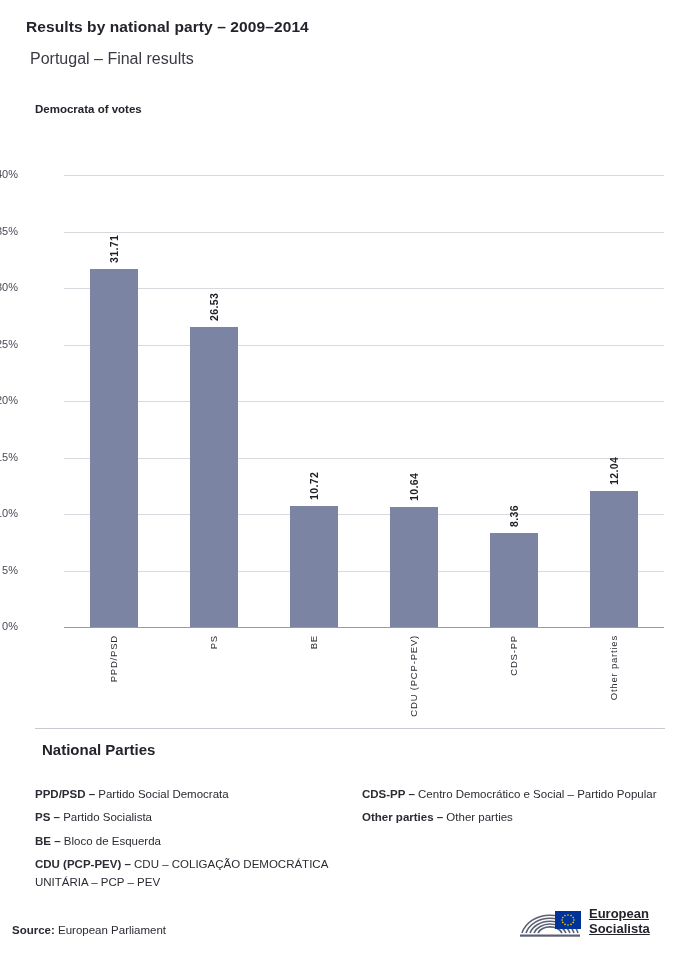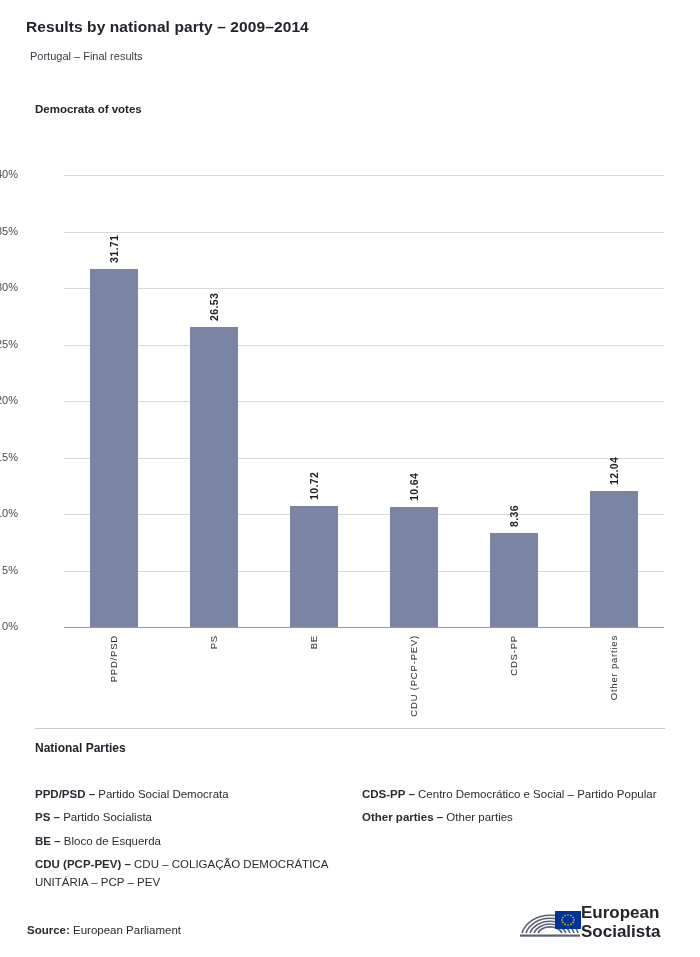--- a/index.html
+++ b/index.html
@@ -28,21 +28,21 @@
     top: 18px;
     font-size: 15.5px;
     font-weight: bold;
     letter-spacing: 0.1px;
     color: #23232b;
   }
   .subtitle {
     position: absolute;
     left: 30px;
     top: 50px;
-    font-size: 11px;
+    font-size: 16px;
     font-weight: normal;
     color: #3a3a44;
   }
   .axis-title {
     position: absolute;
     left: 35px;
     top: 103px;
     font-size: 11.5px;
     font-weight: bold;
     color: #23232b;
@@ -113,42 +113,42 @@
   .sep {
     position: absolute;
     left: 35px;
     top: 728px;
     width: 630px;
     height: 1px;
     background: #c9c9d2;
   }
   .legend-title {
     position: absolute;
-    left: 35px;
+    left: 42px;
     top: 741px;
-    font-size: 12px;
+    font-size: 15px;
     font-weight: bold;
     color: #23232b;
   }
   .legend-col {
     position: absolute;
     top: 786px;
     font-size: 11.5px;
     color: #2b2b33;
     line-height: 1.52;
   }
   .legend-col.left { left: 35px; width: 310px; }
   .legend-col.right { left: 362px; width: 305px; }
   .legend-item { margin-bottom: 6px; }
   .legend-item b { font-weight: bold; }
 
   
   .source {
     position: absolute;
-    left: 27px;
+    left: 12px;
     top: 924px;
     font-size: 11.5px;
     color: #2b2b33;
   }
   .source b { font-weight: bold; }
 
   .ep-logo {
     position: absolute;
     left: 519px;
     top: 900px;
@@ -165,24 +165,26 @@
   }
   .ep-flag {
     position: absolute;
     right: 0;
     top: 9px;
     width: 26px;
     height: 18px;
     background: #003399;
   }
   .ep-text {
-    font-size: 17px;
+    margin-left: 8px;
+    font-size: 13px;
     font-weight: bold;
     line-height: 1.12;
     color: #23232b;
+    text-decoration: underline;
   }
 </style>
 </head>
 <body>
 
 <div class="page">
 
   <div class="title">Results by national party – 2009–2014</div>
   <div class="subtitle">Portugal – Final results</div>
   <div class="axis-title">Democrata of votes</div>

